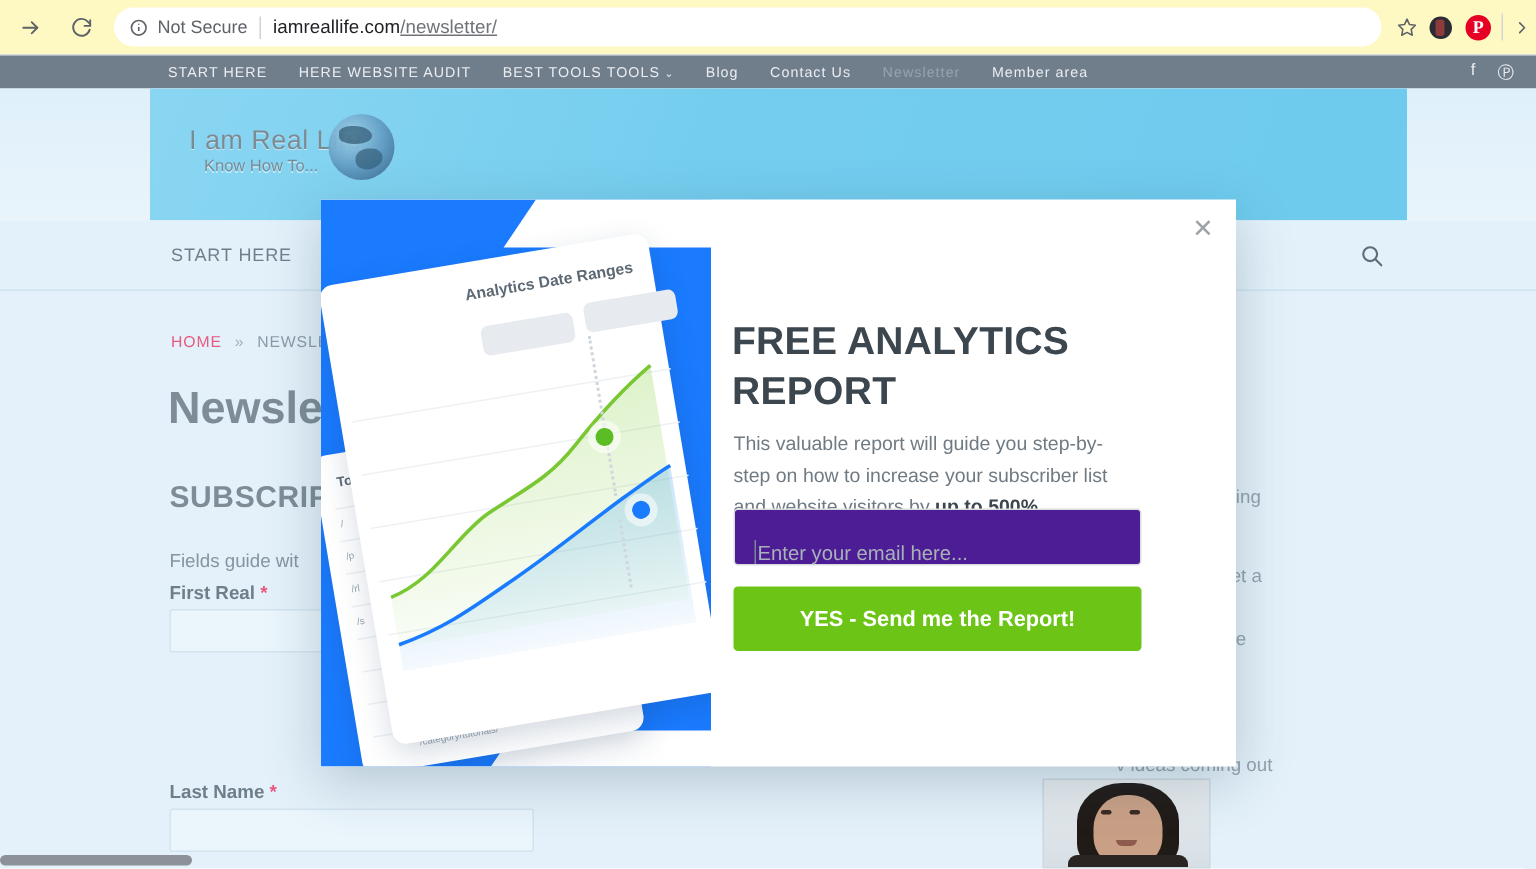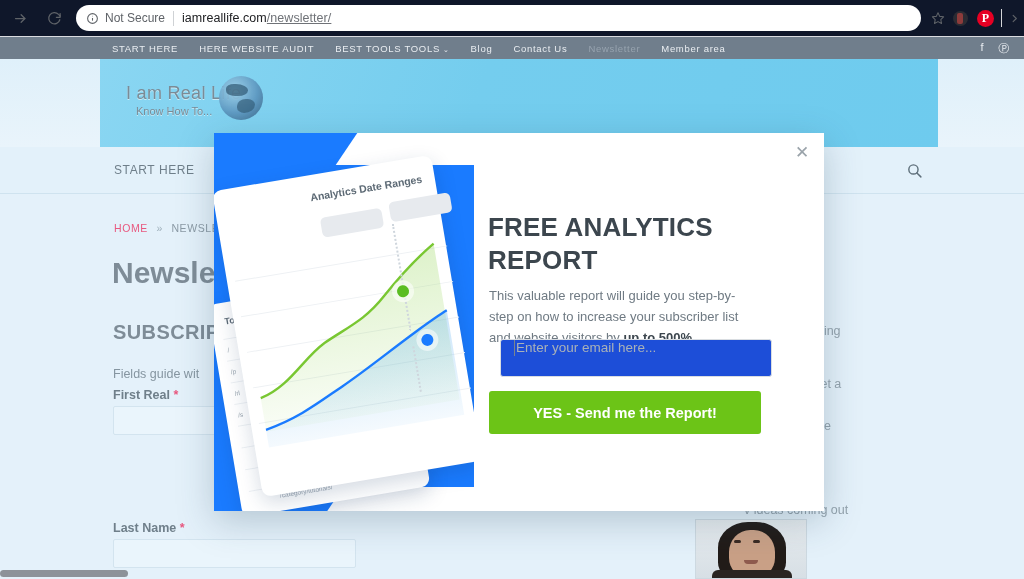--- a/index.html
+++ b/index.html
@@ -7,21 +7,21 @@
     width: 1024px; height: 579px;
     overflow: hidden;
     font-family: "Liberation Sans", sans-serif;
     background: #ffffff;
   }
   #root { position: relative; width: 1024px; height: 579px; overflow: hidden; }
 
   
   .chrome {
     position: absolute; left: 0; top: 0; width: 1024px; height: 37px;
-    background: #0f172a;
+    background: #fef9c3;
     display: flex; align-items: center;
     border-bottom: 1px solid #dadce0;
   }
   .tabstrip-stub {
     position: absolute; left: 211px; top: 0; width: 185px; height: 4px;
     background: #ffffff; border-left: 1px solid #d8dadd; border-right: 1px solid #d8dadd;
   }
   .nav-btn {
     width: 28px; height: 28px; margin-left: 6px;
     display: flex; align-items: center; justify-content: center;
@@ -240,24 +240,24 @@
     position:absolute; left:2px; top:64px; width:300px;
     font-size:26px; font-weight:bold; color:#3c464e;
     line-height:33px; letter-spacing:.2px;margin-top:14px;
   }
   .m-p {
     position:absolute; left:3px; top:152px; width:268px;
     font-size:13px; color:#6f7a83; line-height:21px;
   }
   .m-p b { color:#3c464e; font-weight:bold; }
   .m-input {
-    position:absolute; left:14px; top:206px; width:272px; height:38px;
+    position:absolute; left:3px; top:206px; width:272px; height:38px;
     border:1px solid #d9dde1; border-radius:3px;
     font-size:13.5px; color:#a9b1b8; padding:0 13px;
-    display:flex; align-items:flex-start; background:#1d4ed8;
+    display:flex; align-items:flex-end; background:#4c1d95;
   }
   .m-input .caret-bar {
     width:1px; height:16px; background:#7a858e; margin-right:1px;
   }
   .m-btn {
     position:absolute; left:3px; top:258px; width:272px; height:43px;
     background:#6cc417; border-radius:3px;
     display:flex; align-items:center; justify-content:center;
     color:#ffffff; font-size:14.5px; font-weight:bold;
   }

